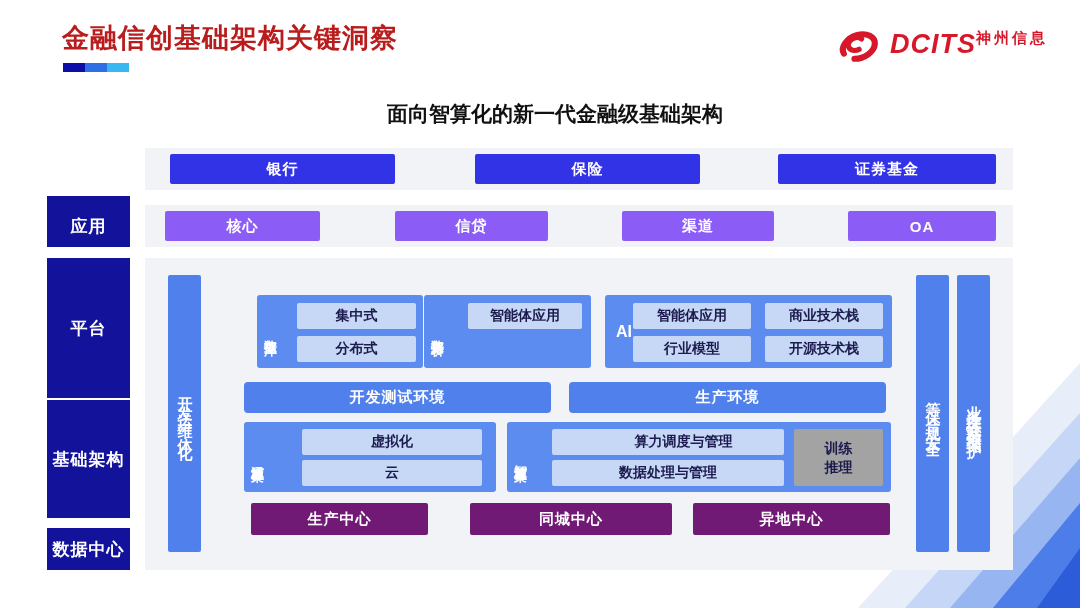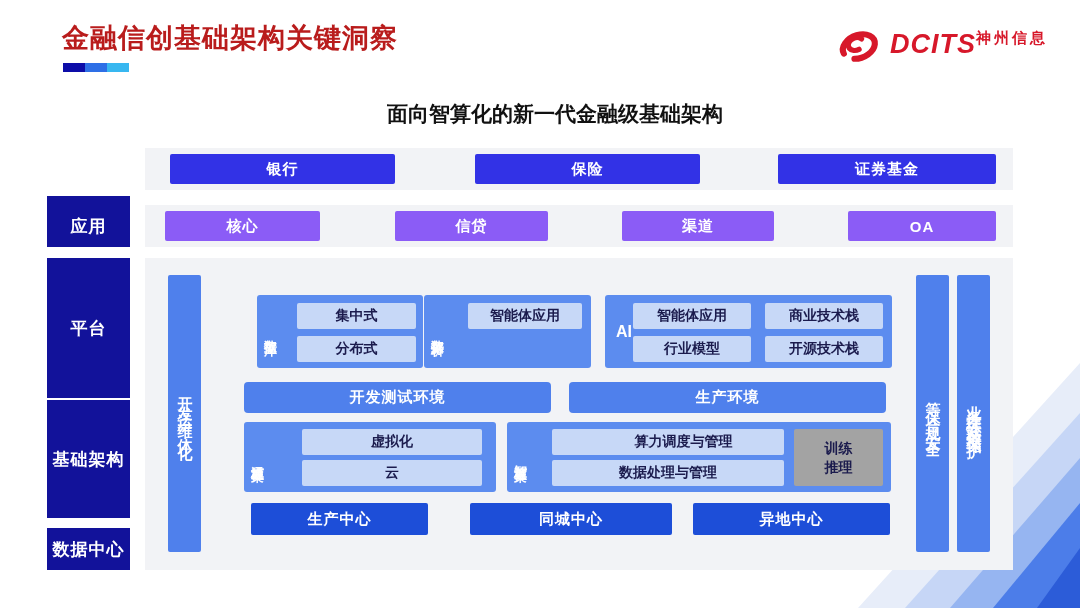--- a/index.html
+++ b/index.html
@@ -118,21 +118,21 @@
   .g-aifw { left:362px; top:164px; width:384px; height:70px; }
   .g-aifw .i0 { left:45px; top:7px; width:232px;padding-left:31px; }
   .g-aifw .i1 { left:45px; top:38px; width:232px; }
   .side-box {
     position:absolute; left:287px; top:7px; width:89px; height:57px;
     background:#a3a3a3; border-radius:2px; color:#1B1B4D; font-weight:600; font-size:14px;
     display:flex; flex-direction:column; align-items:center; justify-content:center; line-height:1.3;
   }
   
   .center-btn {
-    position:absolute; top:245px; height:32px; background:#1d4ed8; border-radius:2px;
+    position:absolute; top:245px; height:32px; background:#701a75; border-radius:2px;
     color:#ffffff; font-weight:bold; font-size:15px; letter-spacing:1px;
     display:flex; align-items:center; justify-content:center;
   }
   .c0 { left:106px; width:177px; }
   .c1 { left:325px; width:202px; }
   .c2 { left:548px; width:197px; }
   
   .decoration { position:absolute; right:0; bottom:0; z-index:0; }
   .strip, .side-label, .title, .logo, .subtitle, .title-underline { z-index:2; }
 </style>

